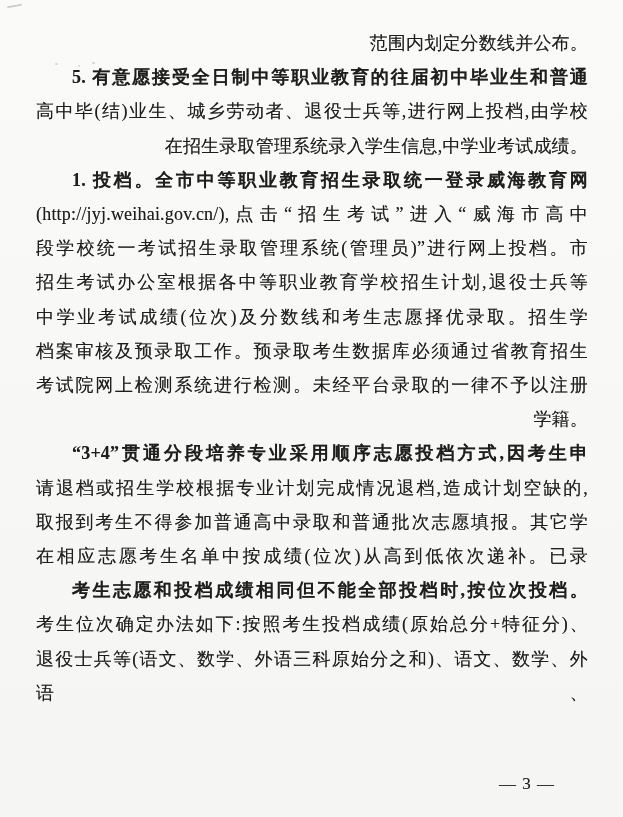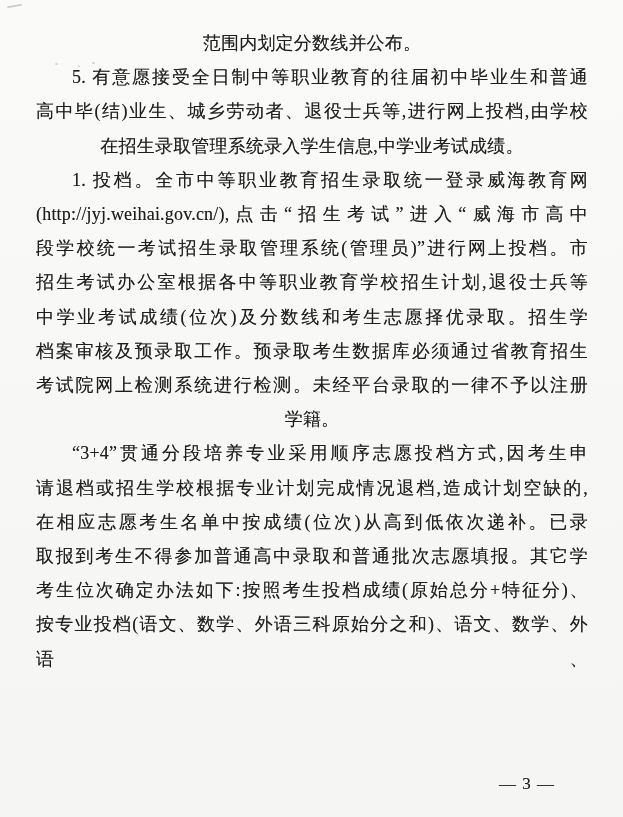--- a/index.html
+++ b/index.html
@@ -22,30 +22,31 @@
     top: 26px;
     width: 552px;
     font-size: 18px;
     line-height: 34.2px;
     color: #1e1e1e;
     text-shadow: 0 0 0.6px rgba(40,40,40,0.55);
     letter-spacing: 0.2px;
   }
   .line {
     white-space: nowrap;
-    text-align: center;
+    text-align: right;
   }
   .line.justify {
     white-space: normal;
     text-align: justify;
     text-align-last: justify;
     text-justify: inter-character;
   }
   .line.indent {
     text-indent: 2em;
+    font-weight: bold;
   }
   .page-number {
     position: absolute;
     top: 774px;
     right: 68px;
     font-size: 17px;
     color: #222;
     letter-spacing: 1px;
     text-shadow: 0 0 0.5px rgba(40,40,40,0.5);
   }
@@ -85,20 +86,21 @@
       <div class="line justify indent">1. 投档。全市中等职业教育招生录取统一登录威海教育网</div>
       <div class="line justify">(http://jyj.weihai.gov.cn/),点击“招生考试”进入“威海市高中</div>
       <div class="line justify">段学校统一考试招生录取管理系统(管理员)”进行网上投档。市</div>
       <div class="line justify">招生考试办公室根据各中等职业教育学校招生计划,退役士兵等</div>
       <div class="line justify">中学业考试成绩(位次)及分数线和考生志愿择优录取。招生学</div>
       <div class="line justify">档案审核及预录取工作。预录取考生数据库必须通过省教育招生</div>
       <div class="line justify">考试院网上检测系统进行检测。未经平台录取的一律不予以注册</div>
       <div class="line">学籍。</div>
       <div class="line justify indent">“3+4”贯通分段培养专业采用顺序志愿投档方式,因考生申</div>
       <div class="line justify">请退档或招生学校根据专业计划完成情况退档,造成计划空缺的,</div>
+      <div class="line justify">取报到考生不得参加普通高中录取和普通批次志愿填报。其它学</div>
       <div class="line justify">在相应志愿考生名单中按成绩(位次)从高到低依次递补。已录</div>
-      <div class="line justify">取报到考生不得参加普通高中录取和普通批次志愿填报。其它学</div>
+      <div class="line justify indent">考生志愿和投档成绩相同但不能全部投档时,按位次投档。</div>
       <div class="line justify">考生位次确定办法如下:按照考生投档成绩(原始总分+特征分)、</div>
-      <div class="line justify">按专业投档(语文、数学、外语三科原始分之和)、语文、数学、外语、</div>
+      <div class="line justify">退役士兵等(语文、数学、外语三科原始分之和)、语文、数学、外语、</div>
     </div>
 
   <div class="page-number">— 3 —</div>
 </div>
 
 </body></html>

